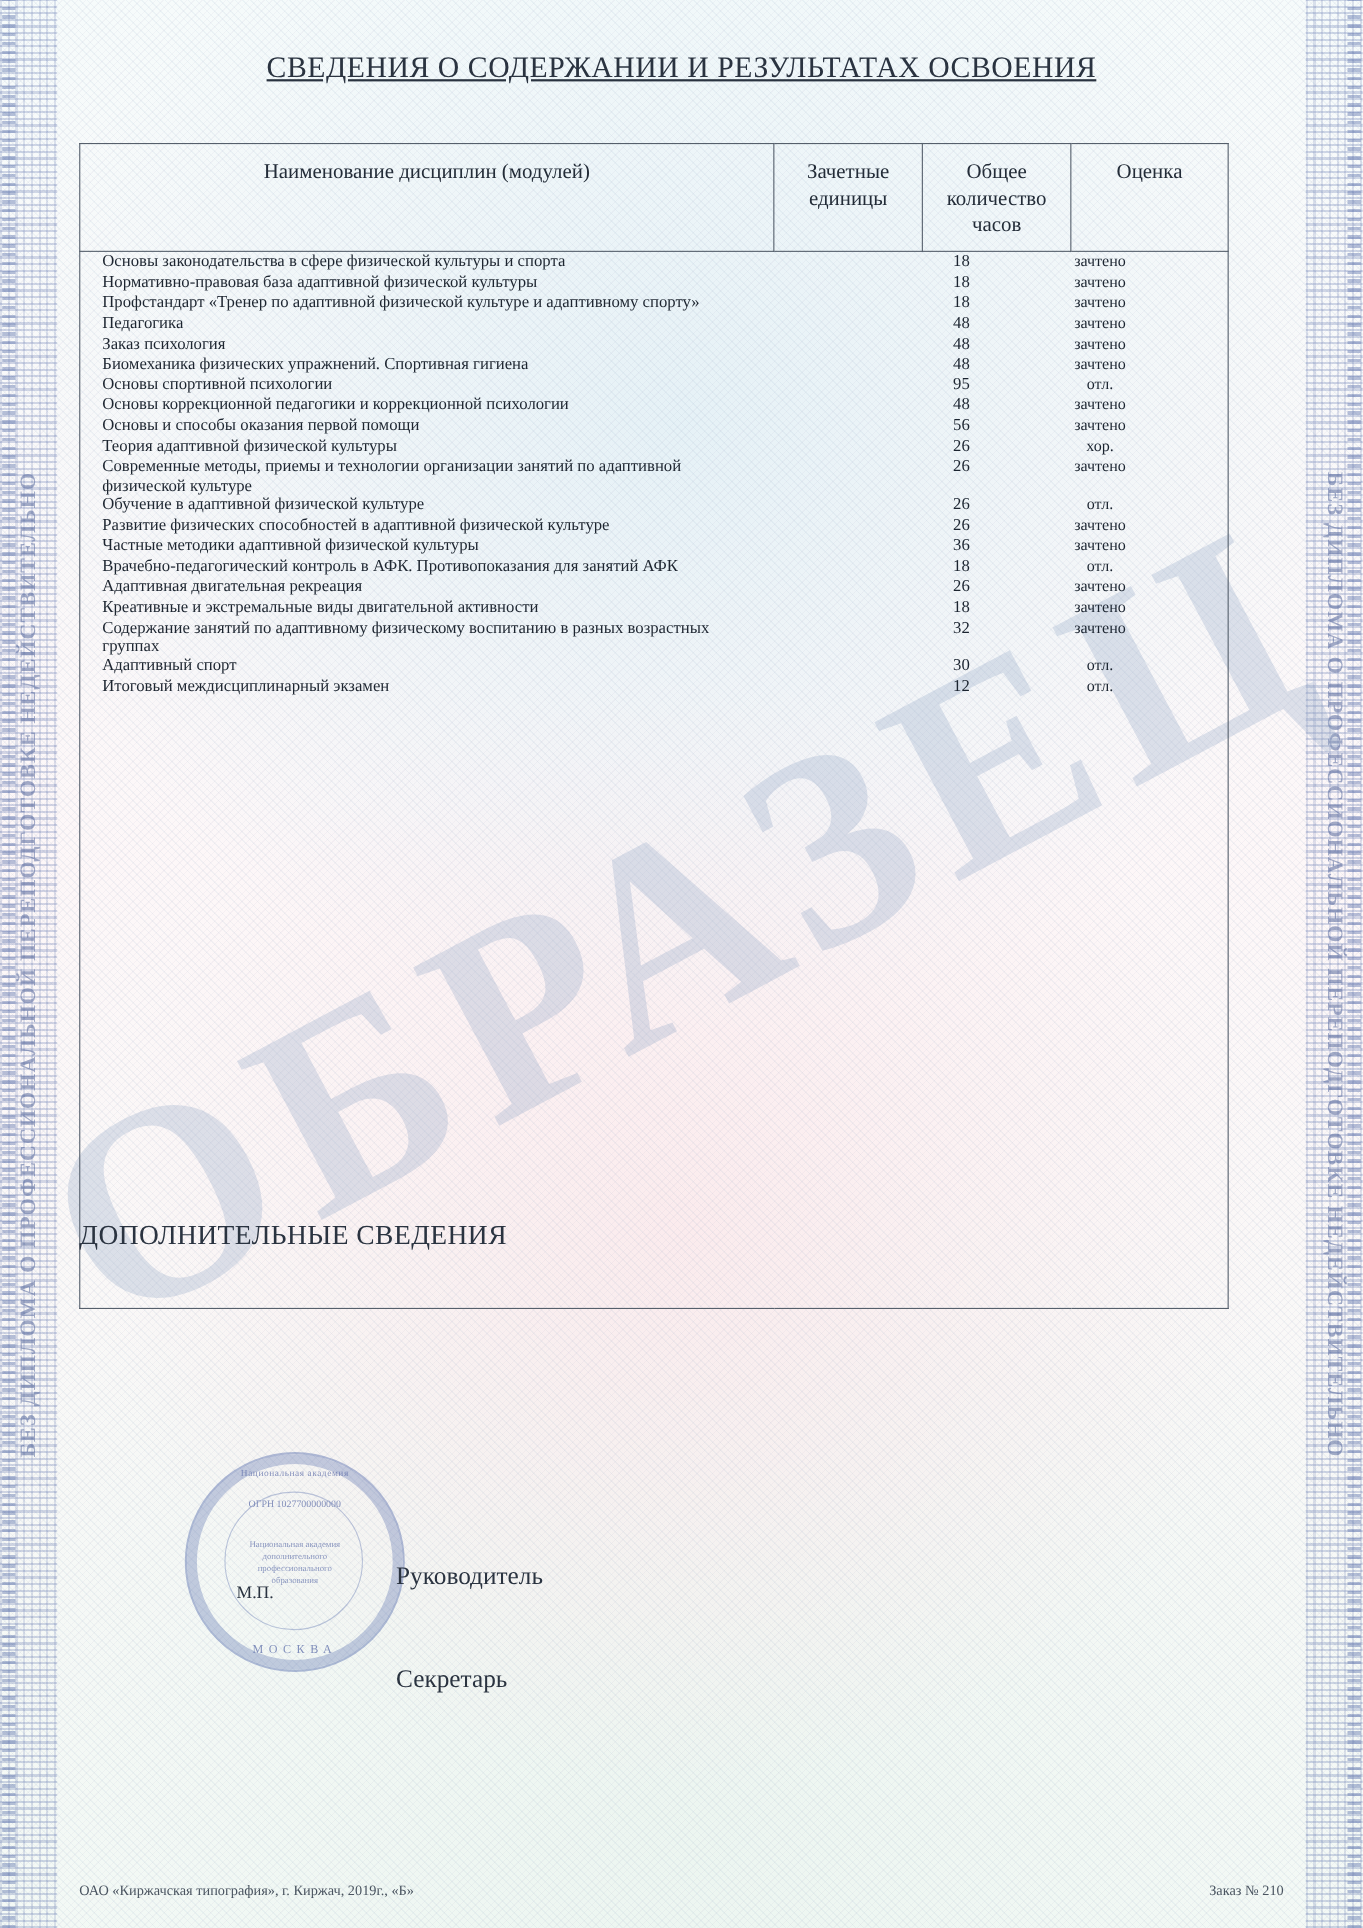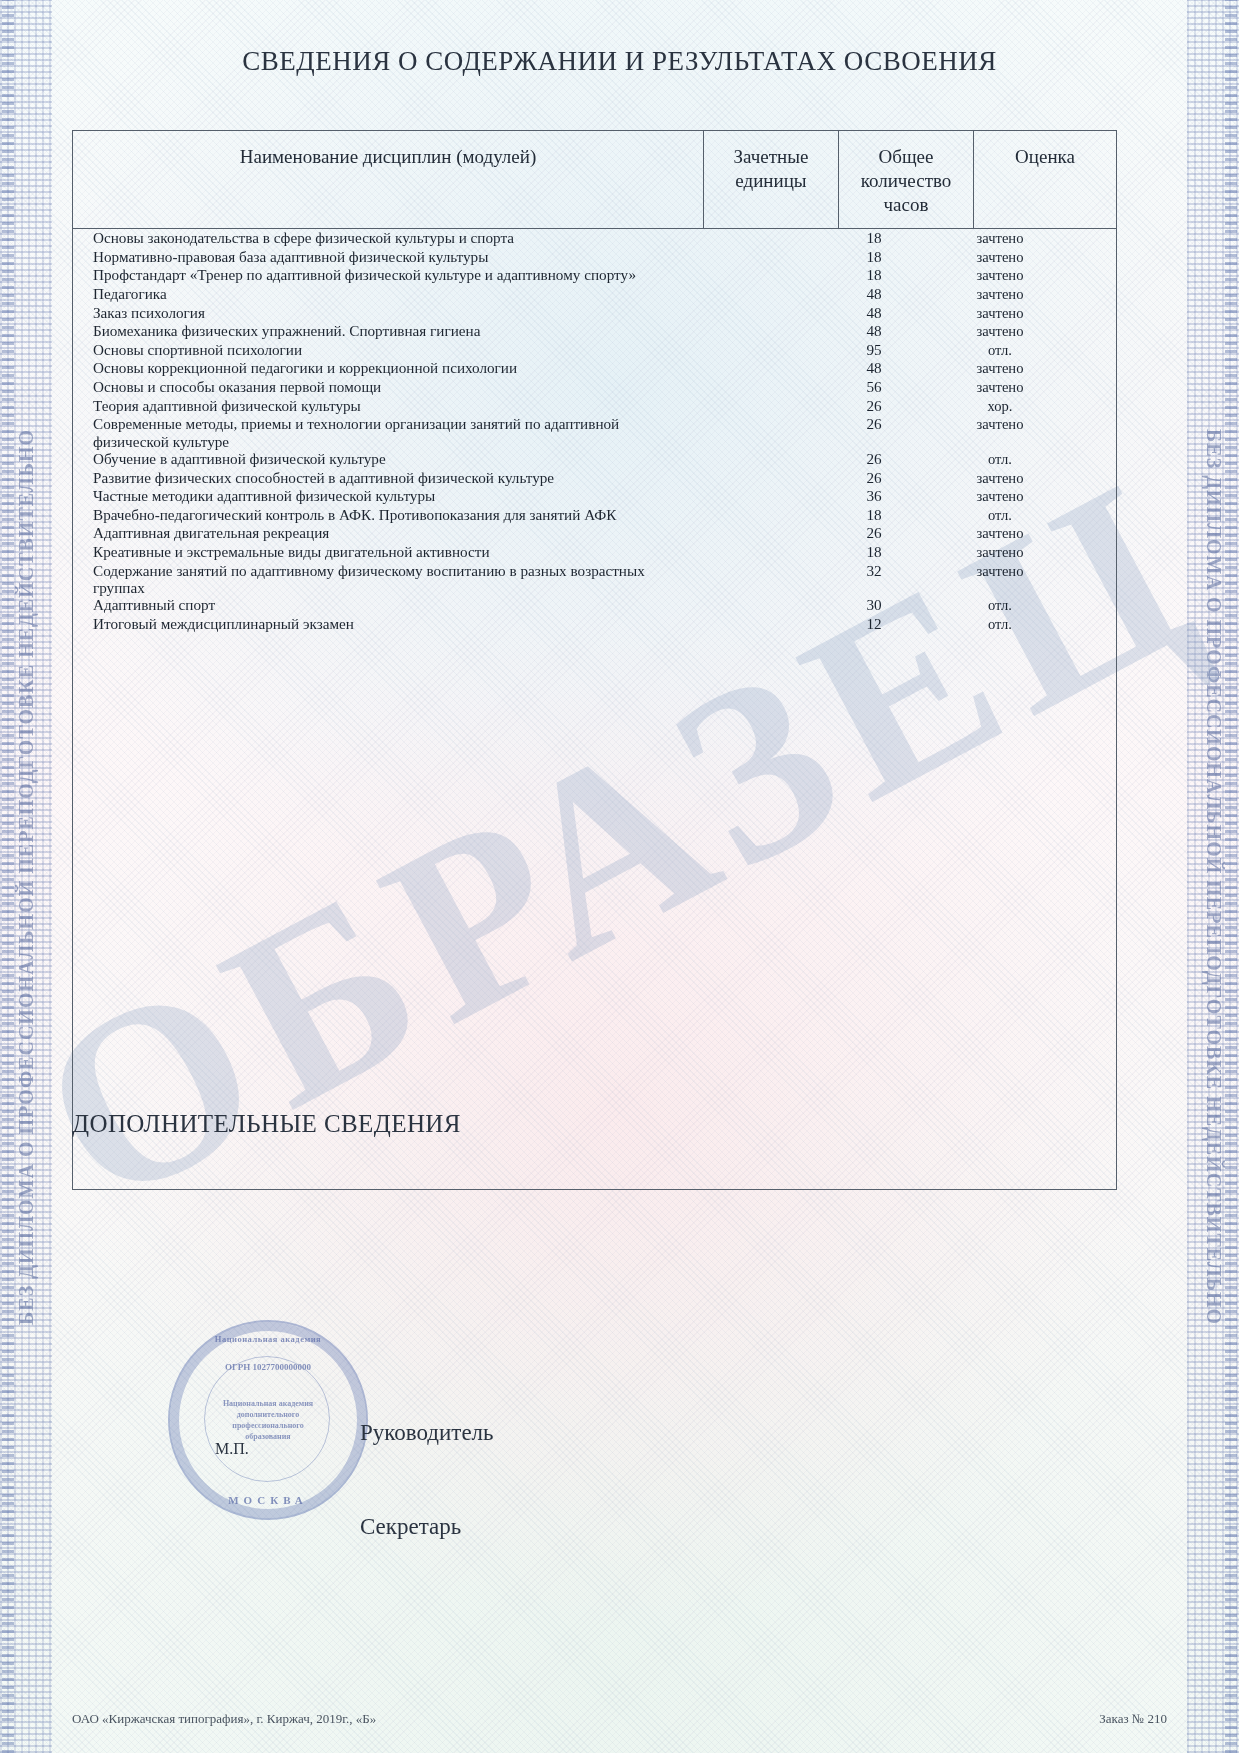--- a/index.html
+++ b/index.html
@@ -95,21 +95,21 @@
     bottom: 0;
   }
   .doc-title {
     text-align: center;
     margin-top: 44px;
     font-size: 27px;
     letter-spacing: .5px;
     line-height: 1.32;
     color: #2a3340;
   }
-  .doc-title div { white-space: nowrap; }
+  .doc-title div { white-space: nowrap; text-decoration: underline; }
 
   table.grades {
     position: absolute;
     left: 12px;
     right: 12px;
     top: 130px;
     border-collapse: collapse;
     table-layout: fixed;
   }
   table.grades th, table.grades td {
@@ -184,21 +184,20 @@
   .stamp {
     position: absolute;
     left: 108px;
     top: 1320px;
     width: 196px;
     height: 196px;
     border-radius: 50%;
     border: 2px solid rgba(70,95,165,0.55);
     box-shadow: inset 0 0 0 7px rgba(255,255,255,0), inset 0 0 0 9px rgba(70,95,165,0.40);
     opacity: .75;
-    font-weight: bold;
   }
   .stamp .inner {
     position: absolute;
     left: 34px; top: 34px;
     width: 124px; height: 124px;
     border-radius: 50%;
     border: 1.5px solid rgba(70,95,165,0.45);
   }
   .stamp .core {
     position: absolute;

